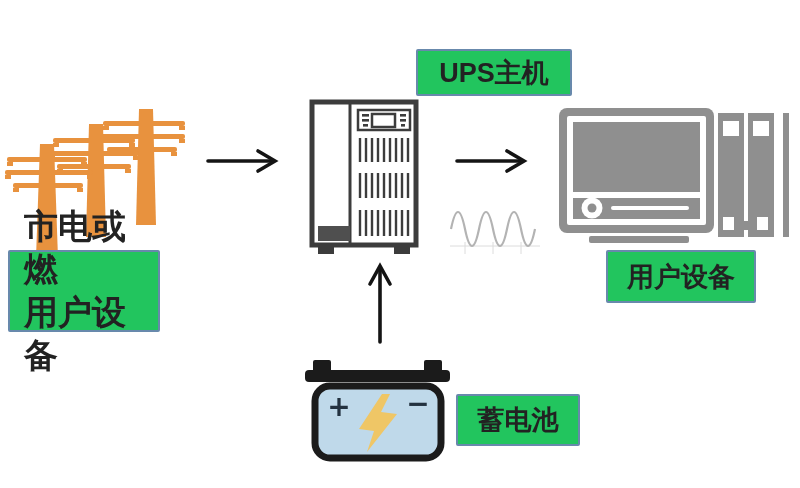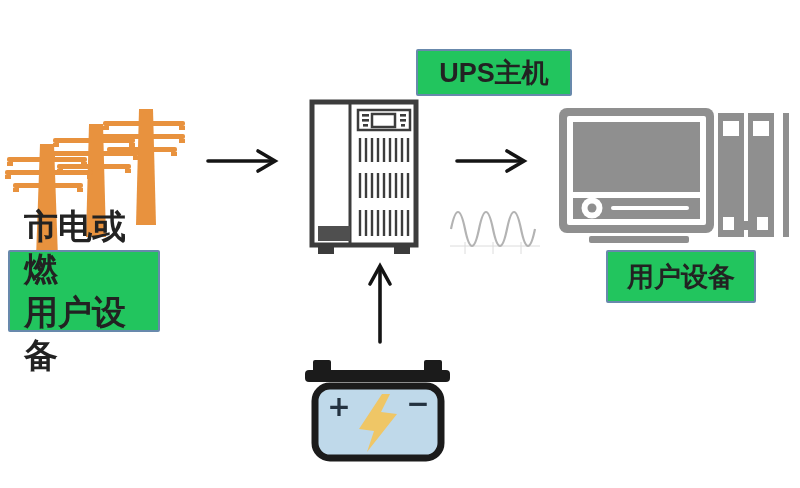--- a/index.html
+++ b/index.html
@@ -200,14 +200,17 @@
   <svg class="abs" style="left:303px;top:352px;" width="150" height="114" viewBox="0 0 150 114">
     <rect x="10" y="8" width="18" height="12" rx="2" class="battdark"></rect>
     <rect x="121" y="8" width="18" height="12" rx="2" class="battdark"></rect>
     <rect x="2" y="18" width="145" height="12" rx="4" class="battdark"></rect>
     <rect x="12" y="34" width="126" height="72" rx="15" class="battfill" stroke="var(--battery-outline,#1B1B1B)" stroke-width="7"></rect>
     <text x="36" y="64" text-anchor="middle" class="sign">+</text>
     <text x="115" y="61" text-anchor="middle" class="sign">−</text>
     <path class="bolt" d="M79 42 L56 77 L71 79 L64 100 L94 62 L78 60 L87 42 Z"></path>
   </svg>
 
+  <div class="label-box lbl-large" style="left:456px;top:394px;width:124px;height:52px;">
+    <span>蓄电池</span>
+  </div>
 
 </div>
 
 </body></html>

